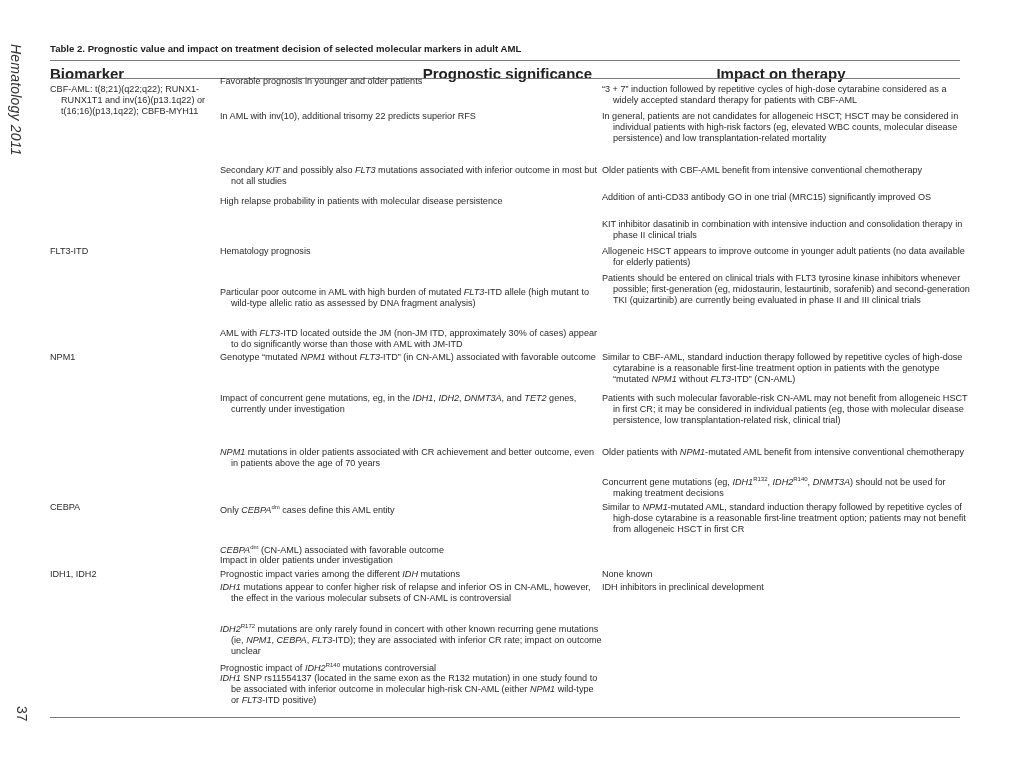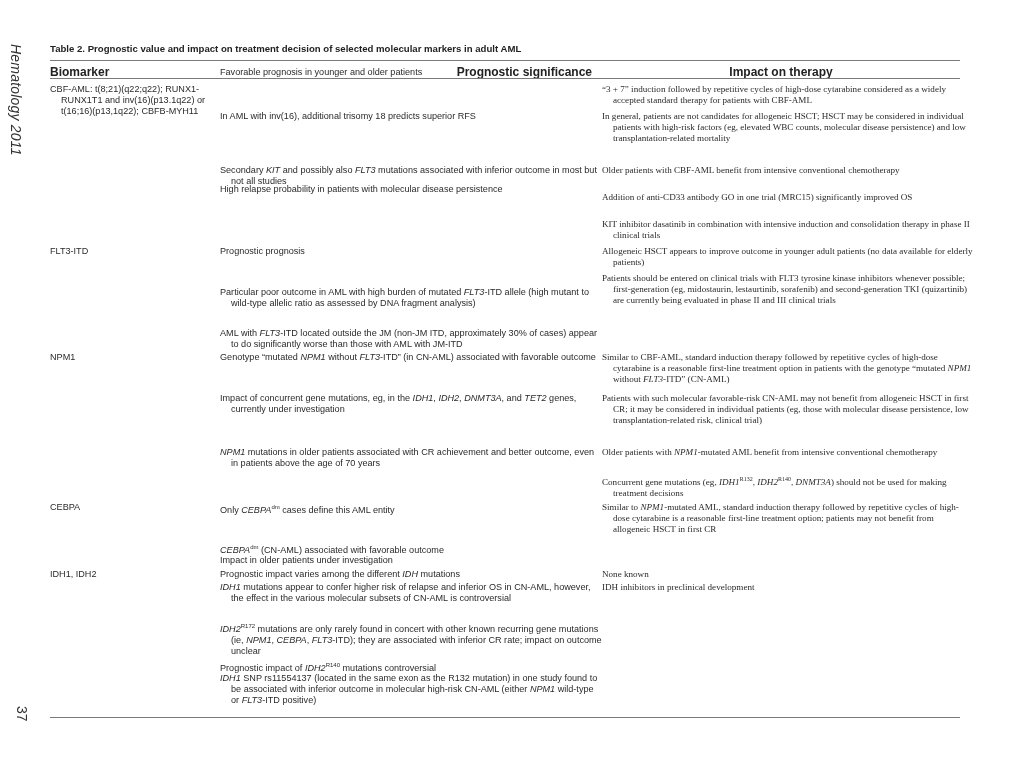--- a/index.html
+++ b/index.html
@@ -17,56 +17,56 @@
       writing-mode: vertical-rl; font-size: 14px; color: #333;
     }
     .table-title {
       position: absolute; left: 50px; top: 43px;
       font-size: 9.6px; font-weight: bold; color: #222;
     }
     .rule { position: absolute; left: 50px; width: 910px; height: 0; border-top: 1.4px solid #7a7a7a; }
     .rule.top { top: 60px; }
     .rule.head { top: 78px; }
     .rule.bottom { top: 717px; }
-    .hdr { position: absolute; top: 65px; font-size: 12px; font-weight: bold; color: #222; }
+    .hdr { position: absolute; top: 65px; font-size: 15px; font-weight: bold; color: #222; }
     .cell {
       position: absolute; font-size: 9.1px; line-height: 11.2px; color: #2a2a2a;
     }
     .c1 { left: 50px; width: 160px; }
     .c2 { left: 220px; width: 372px; }
-    .c3 { left: 602px; width: 360px; font-family: Liberation Serif, serif; }
+    .c3 { left: 602px; width: 360px; }
     .hang { padding-left: 11px; text-indent: -11px; }
     i { font-style: italic; }
   </style>
 </head>
 <body>
 
 <div class="side-journal">Hematology 2011</div>
 <div class="side-page">37</div>
 
 <div class="table-title">Table 2. Prognostic value and impact on treatment decision of selected molecular markers in adult AML</div>
 <div class="rule top"></div>
 <div class="hdr" style="left:50px">Biomarker</div>
 <div class="hdr" style="left:220px;width:372px;text-align:right">Prognostic significance</div>
 <div class="hdr" style="left:602px;width:358px;text-align:center">Impact on therapy</div>
 <div class="rule head"></div>
 
 <div class="cell c1 hang" style="top:84px">CBF-AML: t(8;21)(q22;q22); RUNX1-RUNX1T1 and inv(16)(p13.1q22) or t(16;16)(p13,1q22); CBFB-MYH11</div>
-<div class="cell c2 hang" style="top:67px">Favorable prognosis in younger and older patients</div>
-<div class="cell c2 hang" style="top:111px">In AML with inv(16), additional trisomy 18 predicts superior RFS</div>
+<div class="cell c2 hang" style="top:76px">Favorable prognosis in younger and older patients</div>
+<div class="cell c2 hang" style="top:111px">In AML with inv(10), additional trisomy 22 predicts superior RFS</div>
 <div class="cell c2 hang" style="top:165px">Secondary <i>KIT</i> and possibly also <i>FLT3</i> mutations associated with inferior outcome in most but not all studies</div>
-<div class="cell c2 hang" style="top:184px">High relapse probability in patients with molecular disease persistence</div>
+<div class="cell c2 hang" style="top:196px">High relapse probability in patients with molecular disease persistence</div>
 <div class="cell c3 hang" style="top:84px">“3 + 7” induction followed by repetitive cycles of high-dose cytarabine considered as a widely accepted standard therapy for patients with CBF-AML</div>
 <div class="cell c3 hang" style="top:111px">In general, patients are not candidates for allogeneic HSCT; HSCT may be considered in individual patients with high-risk factors (eg, elevated WBC counts, molecular disease persistence) and low transplantation-related mortality</div>
 <div class="cell c3 hang" style="top:165px">Older patients with CBF-AML benefit from intensive conventional chemotherapy</div>
 <div class="cell c3 hang" style="top:192px">Addition of anti-CD33 antibody GO in one trial (MRC15) significantly improved OS</div>
 <div class="cell c3 hang" style="top:219px">KIT inhibitor dasatinib in combination with intensive induction and consolidation therapy in phase II clinical trials</div>
 
 <div class="cell c1" style="top:246px">FLT3-ITD</div>
-<div class="cell c2 hang" style="top:246px">Prognostic prognosis</div>
+<div class="cell c2 hang" style="top:246px">Hematology prognosis</div>
 <div class="cell c2 hang" style="top:287px">Particular poor outcome in AML with high burden of mutated <i>FLT3</i>-ITD allele (high mutant to wild-type allelic ratio as assessed by DNA fragment analysis)</div>
 <div class="cell c2 hang" style="top:328px">AML with <i>FLT3</i>-ITD located outside the JM (non-JM ITD, approximately 30% of cases) appear to do significantly worse than those with AML with JM-ITD</div>
 <div class="cell c3 hang" style="top:246px">Allogeneic HSCT appears to improve outcome in younger adult patients (no data available for elderly patients)</div>
 <div class="cell c3 hang" style="top:273px">Patients should be entered on clinical trials with FLT3 tyrosine kinase inhibitors whenever possible; first-generation (eg, midostaurin, lestaurtinib, sorafenib) and second-generation TKI (quizartinib) are currently being evaluated in phase II and III clinical trials</div>
 
 <div class="cell c1" style="top:352px">NPM1</div>
 <div class="cell c2 hang" style="top:352px">Genotype “mutated <i>NPM1</i> without <i>FLT3</i>-ITD” (in CN-AML) associated with favorable outcome</div>
 <div class="cell c2 hang" style="top:393px">Impact of concurrent gene mutations, eg, in the <i>IDH1</i>, <i>IDH2</i>, <i>DNMT3A</i>, and <i>TET2</i> genes, currently under investigation</div>
 <div class="cell c2 hang" style="top:447px"><i>NPM1</i> mutations in older patients associated with CR achievement and better outcome, even in patients above the age of 70 years</div>
 <div class="cell c3 hang" style="top:352px">Similar to CBF-AML, standard induction therapy followed by repetitive cycles of high-dose cytarabine is a reasonable first-line treatment option in patients with the genotype “mutated <i>NPM1</i> without <i>FLT3</i>-ITD” (CN-AML)</div>

